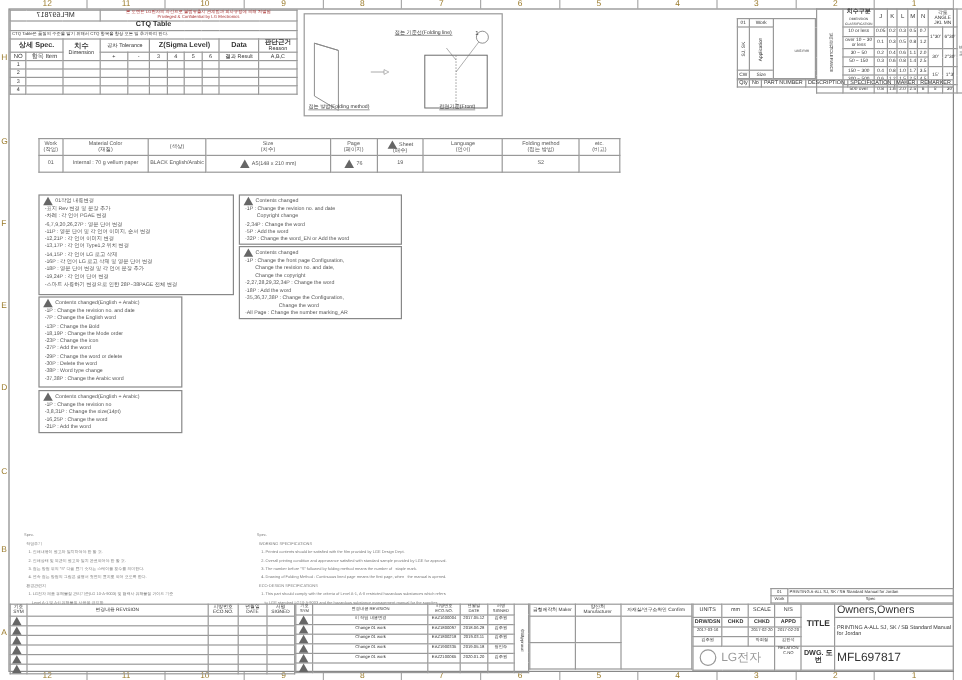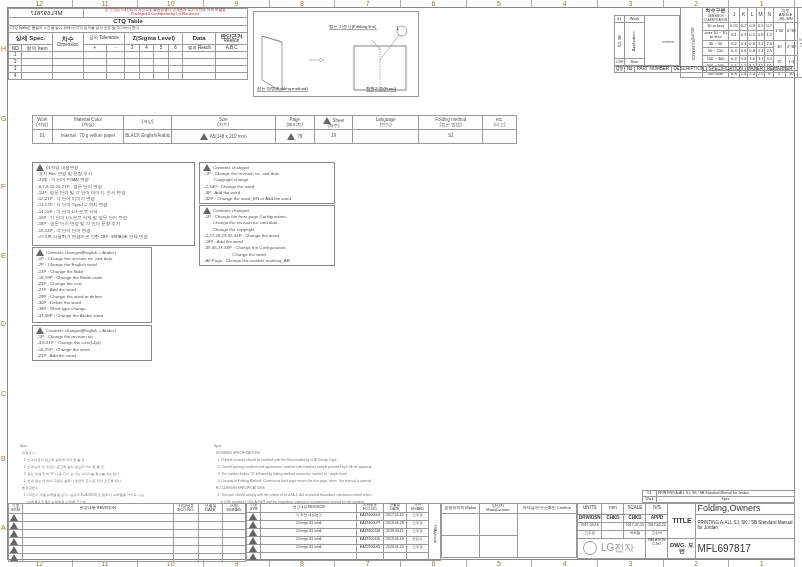--- a/index.html
+++ b/index.html
@@ -529,21 +529,21 @@
   </table>
 
 <table class="tb">
  <tbody>
       <tr>
   <td style="width:22px;height:8px">UNITS</td>
   <td style="width:22px">mm</td>
   <td style="width:22px">SCALE</td>
   <td style="width:22px">N/S</td>
   <td rowspan="4" style="width:28px;font-size:7px;font-weight:bold">TITLE</td>
-  <td style="text-align:left;font-size:9px">Folding,Owners</td>
+  <td style="text-align:left;font-size:9px">Owners,Owners</td>
  </tr>
  <tr>
   <td style="height:8px;font-weight:bold">DRW/DSN</td>
   <td style="font-weight:bold">CHKD</td>
   <td style="font-weight:bold">CHKD</td>
   <td style="font-weight:bold">APPD</td>
   <td rowspan="3" style="text-align:left;font-size:4.5px">PRINTING A-ALL SJ, SK / SB Standard Manual for Jordan</td>
  </tr>
  <tr>
   <td style="height:8px;font-size:3.5px">2017-03-16</td>

